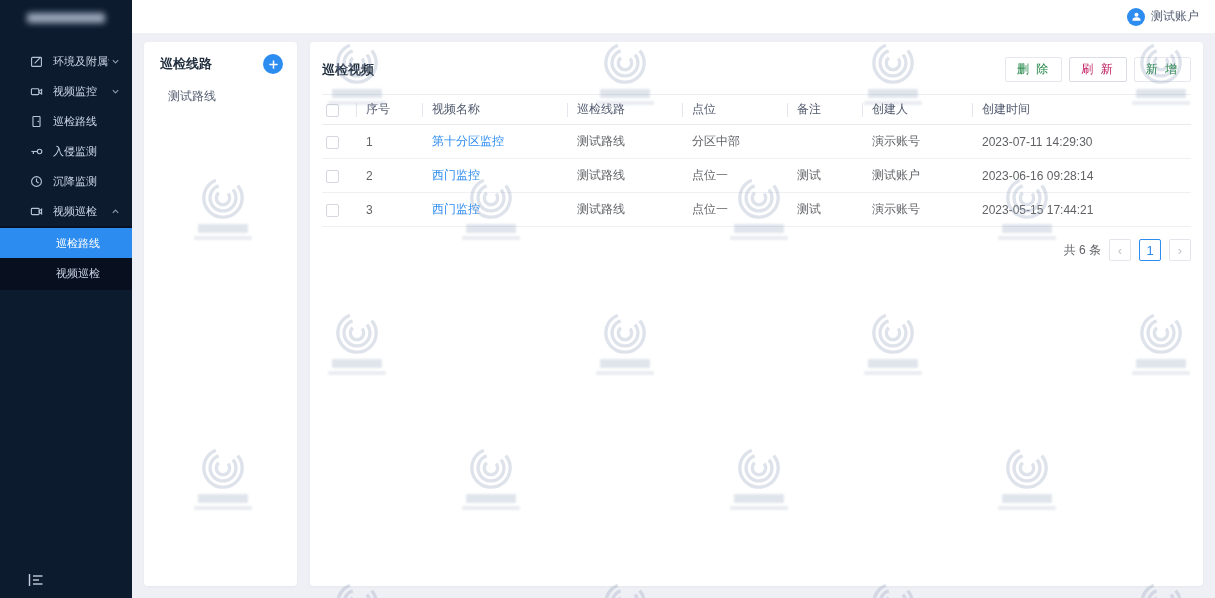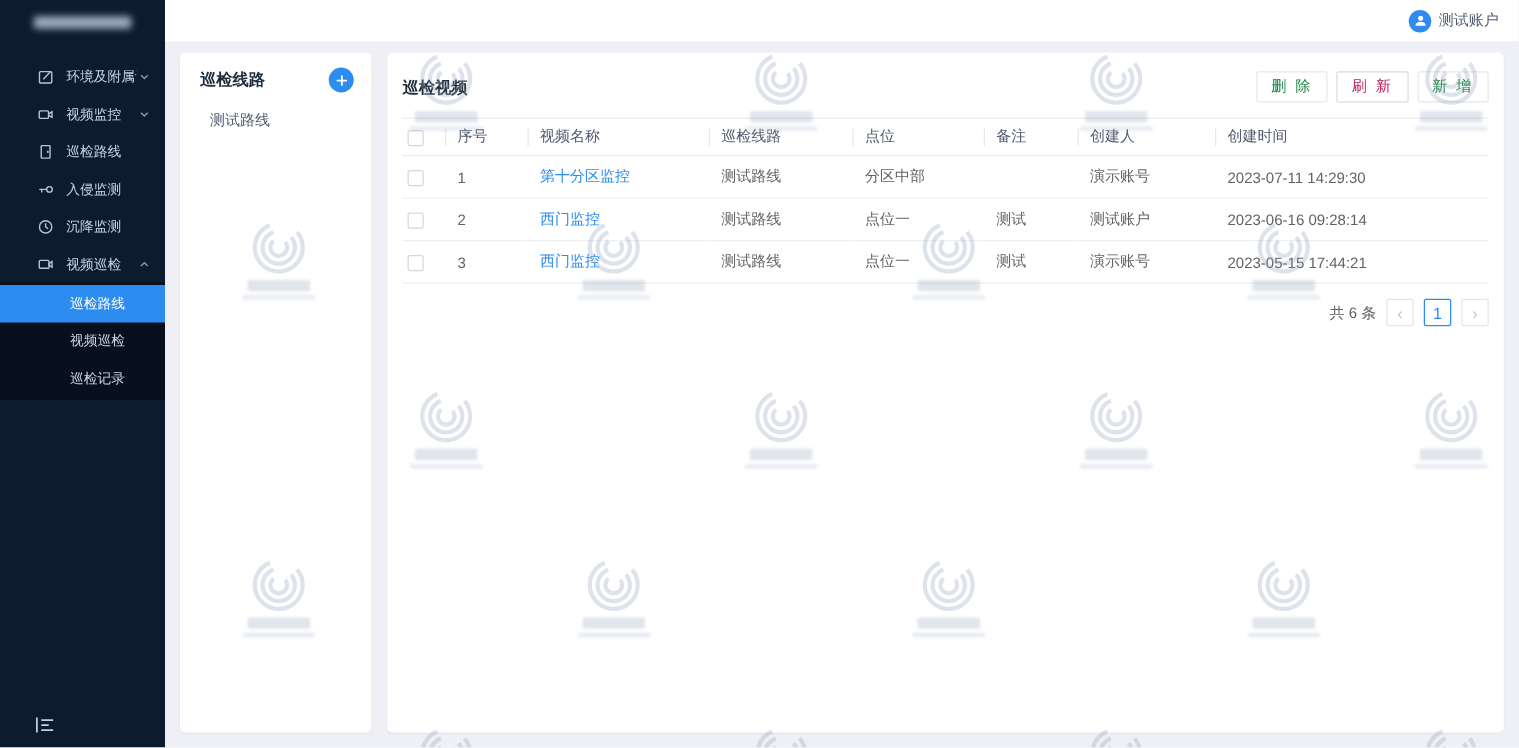--- a/index.html
+++ b/index.html
@@ -137,21 +137,20 @@
         <span class="mlabel">视频巡检</span>
         <span class="chev">
           <svg width="9" height="9" viewBox="0 0 10 10" fill="none" stroke="#8a97ab" stroke-width="1.3">
             <path d="M2 6.5 L5 3.5 L8 6.5"></path>
           </svg>
         </span>
       </div>
       <div class="submenu">
         <div class="smi active">巡检路线</div>
         <div class="smi">视频巡检</div>
-        <div class="smi">巡检记录</div>
       </div>
     </nav>
   <div class="collapse-btn">
     <svg width="16" height="14" viewBox="0 0 16 14" fill="none" stroke="#c5cee0" stroke-width="1.4">
       <path d="M1.5 1 V13"></path>
         <path d="M5 3 H14.5"></path>
         <path d="M5 7 H11"></path>
         <path d="M5 11 H14.5"></path>
     </svg>
   </div>

